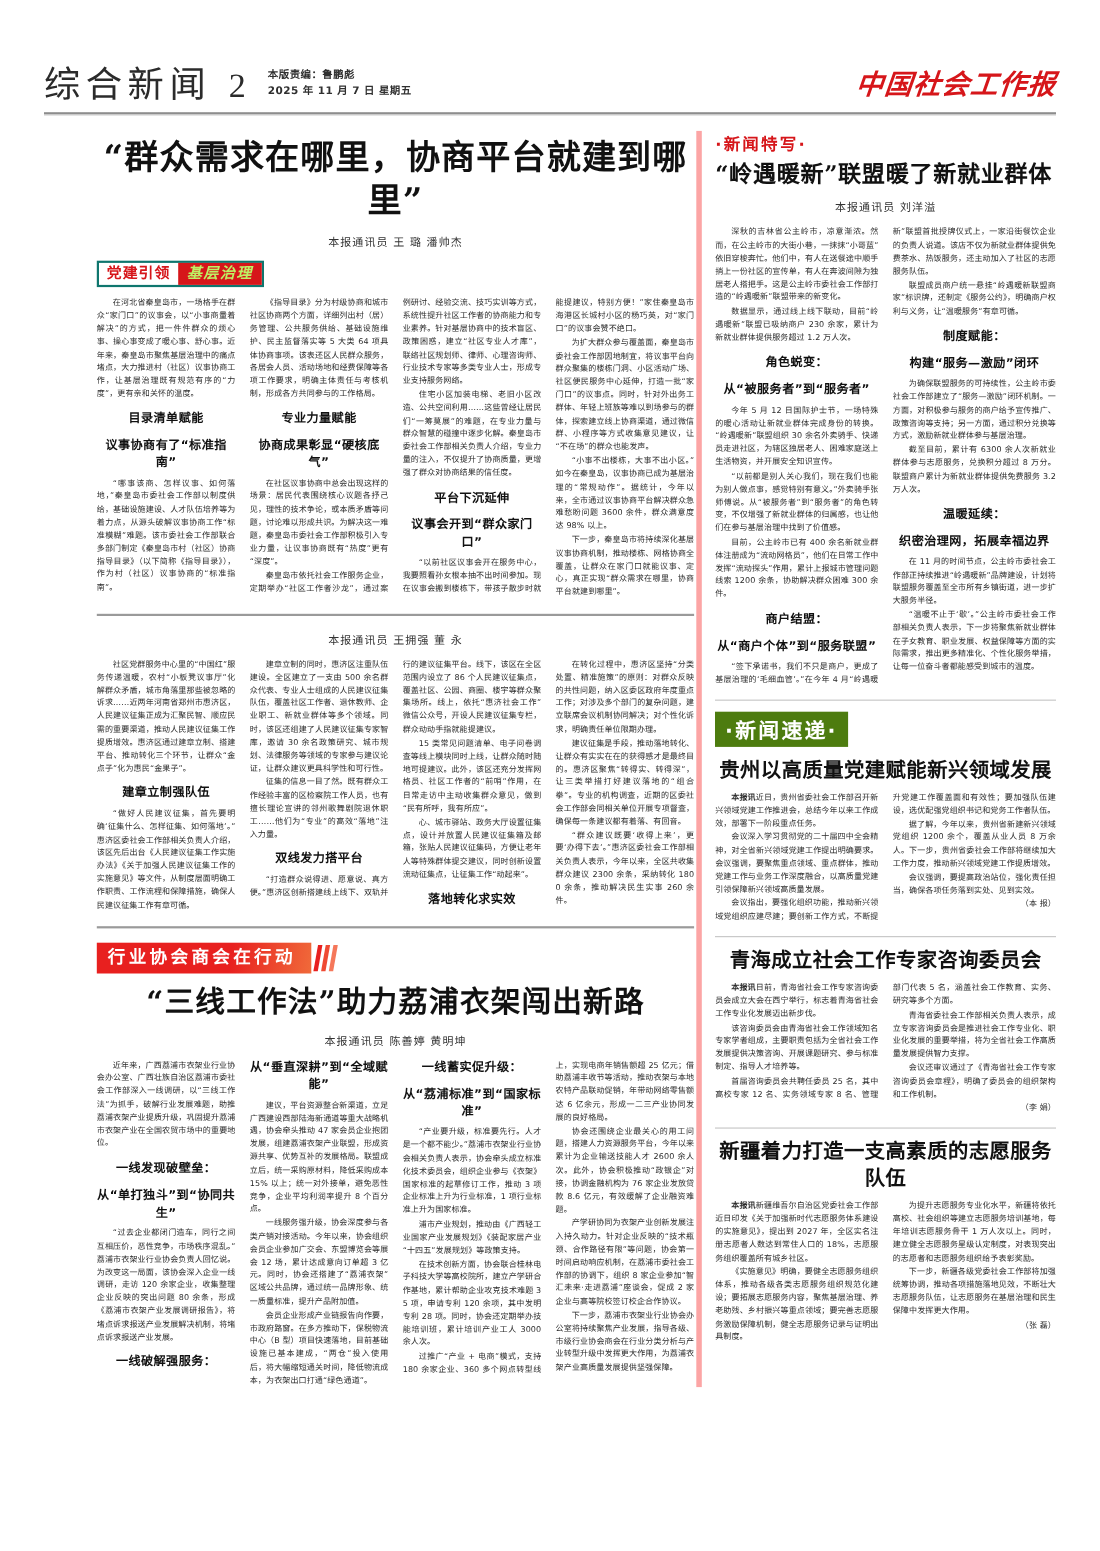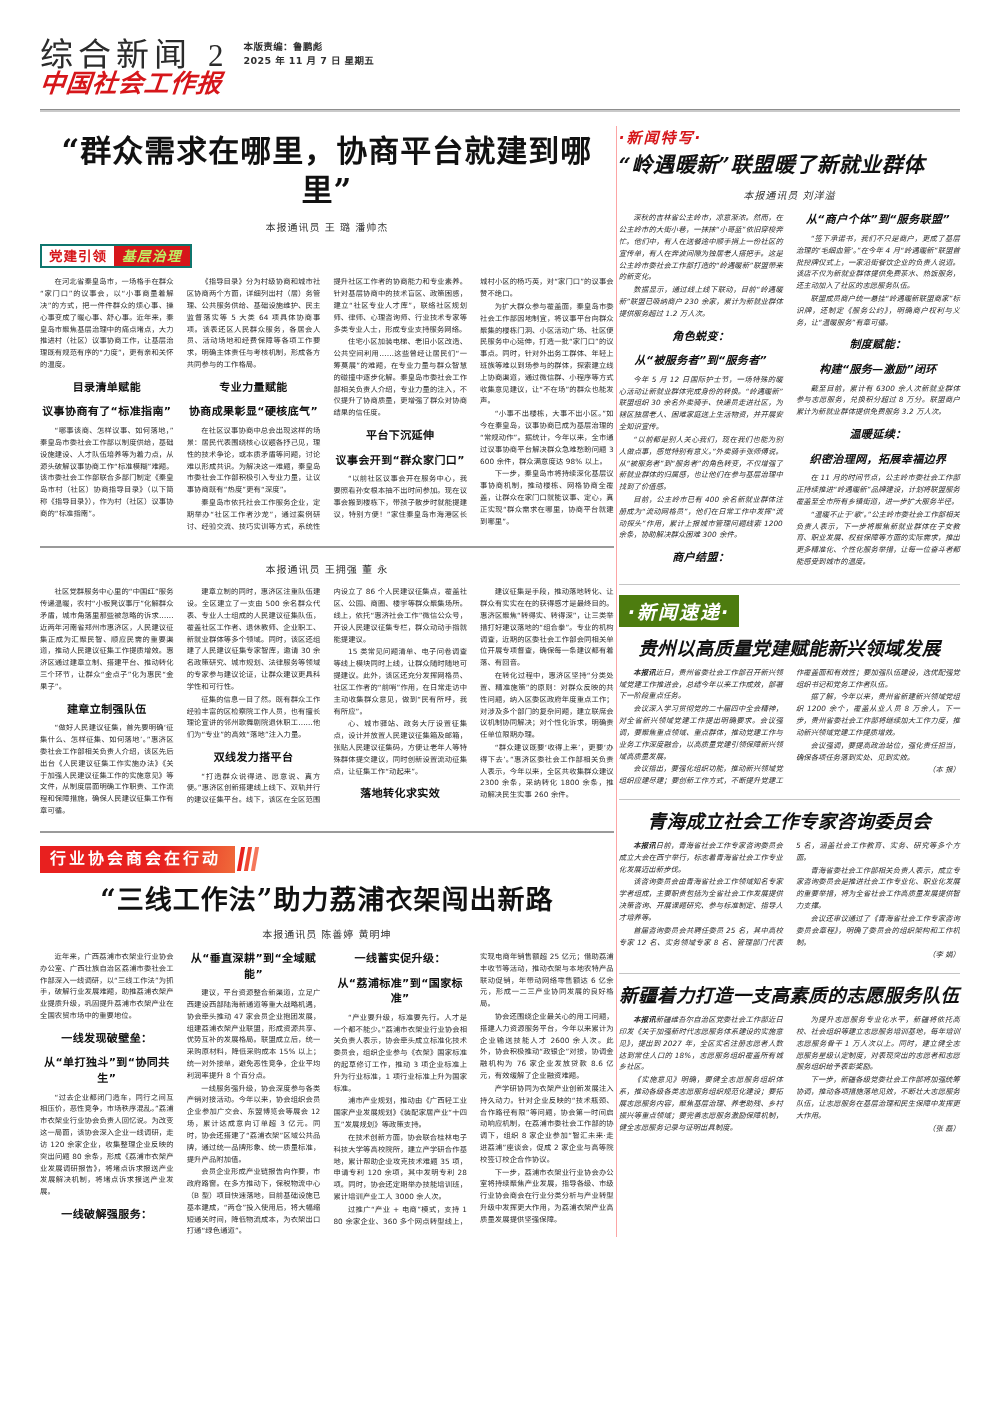--- a/index.html
+++ b/index.html
@@ -20,24 +20,24 @@
     width: 1000px;
     height: 1410px;
     padding: 0;
     box-sizing: border-box;
     position: relative;
   }
 
   
   .masthead {
     display: flex;
+    align-items: flex-end;
     justify-content: space-between;
-    padding: 38px 40px 0 40px;
+    padding: 60px 40px 0 40px;
     box-sizing: border-box;
-    flex-direction: column;
   }
   .masthead-left {
     display: flex;
     align-items: flex-end;
     gap: 14px;
   }
   .section-name {
     font-family: "DejaVu Sans", "Liberation Sans", sans-serif;
     font-size: 33px;
     font-weight: 400;
@@ -82,23 +82,23 @@
     background: linear-gradient(to bottom, #8d8d8d 0%, #8d8d8d 45%, #c9c9c9 46%, #c9c9c9 100%);
   }
 
   
   .content {
     display: flex;
     padding: 0 40px;
     box-sizing: border-box;
     margin-top: 14px;
   }
-  .col-left  { width: 575px; }
-  .col-right { width: 345px; padding-left: 2px; box-sizing: border-box;
-               border-left: 1px solid #fca5a5; margin-left: 2px; font-style: italic; }
+  .col-left  { width: 575px; margin-left: 48px; }
+  .col-right { width: 345px; padding-left: 12px; box-sizing: border-box;
+               border-left: 5px solid #fca5a5; margin-left: 2px; }
 
   
   .badge-outline {
     display: inline-flex;
     align-items: stretch;
     border: 2px solid #0f766e;
     padding: 0;
     margin-bottom: 8px;
   }
   .badge-outline .part-a {
@@ -324,22 +324,22 @@
           <p>社区党群服务中心里的“中国红”服务传递温暖，农村“小板凳议事厅”化解群众矛盾，城市角落里那些被忽略的诉求……近两年河南省郑州市惠济区，人民建议征集正成为汇聚民智、顺应民需的重要渠道，推动人民建议征集工作提质增效。惠济区通过建章立制、搭建平台、推动转化三个环节，让群众“金点子”化为惠民“金果子”。</p>
           <div class="sub">建章立制强队伍</div>
           <p>“做好人民建议征集，首先要明确‘征集什么、怎样征集、如何落地’。”惠济区委社会工作部相关负责人介绍，该区先后出台《人民建议征集工作实施办法》《关于加强人民建议征集工作的实施意见》等文件，从制度层面明确工作职责、工作流程和保障措施，确保人民建议征集工作有章可循。</p>
           <p>建章立制的同时，惠济区注重队伍建设。全区建立了一支由 500 余名群众代表、专业人士组成的人民建议征集队伍，覆盖社区工作者、退休教师、企业职工、新就业群体等多个领域。同时，该区还组建了人民建议征集专家智库，邀请 30 余名政策研究、城市规划、法律服务等领域的专家参与建议论证，让群众建议更具科学性和可行性。</p>
           <p>征集的信息一目了然。既有群众工作经验丰富的区检察院工作人员，也有擅长理论宣讲的邻州歌舞剧院退休职工……他们为“专业”的高效“落地”注入力量。</p>
           <div class="sub">双线发力搭平台</div>
           <p>“打造群众说得进、愿意说、真方便。”惠济区创新搭建线上线下、双轨并行的建议征集平台。线下，该区在全区范围内设立了 86 个人民建议征集点，覆盖社区、公园、商圈、楼宇等群众聚集场所。线上，依托“惠济社会工作”微信公众号，开设人民建议征集专栏，群众动动手指就能提建议。</p>
           <p>15 类常见问题清单、电子问卷调查等线上模块同时上线，让群众随时随地可提建议。此外，该区还充分发挥网格员、社区工作者的“前哨”作用，在日常走访中主动收集群众意见，做到“民有所呼，我有所应”。</p>
           <p>心、城市驿站、政务大厅设置征集点，设计并放置人民建议征集箱及邮箱，张贴人民建议征集码，方便让老年人等特殊群体提交建议，同时创新设置流动征集点，让征集工作“动起来”。</p>
           <div class="sub">落地转化求实效</div>
+          <p>在转化过程中，惠济区坚持“分类处置、精准施策”的原则：对群众反映的共性问题，纳入区委区政府年度重点工作；对涉及多个部门的复杂问题，建立联席会议机制协同解决；对个性化诉求，明确责任单位限期办理。</p>
           <p>建议征集是手段，推动落地转化、让群众有实实在在的获得感才是最终目的。惠济区聚焦“转得实、转得深”，让三类举措打好建议落地的“组合拳”。专业的机构调查，近期的区委社会工作部会同相关单位开展专项督查，确保每一条建议都有着落、有回音。</p>
-          <p>在转化过程中，惠济区坚持“分类处置、精准施策”的原则：对群众反映的共性问题，纳入区委区政府年度重点工作；对涉及多个部门的复杂问题，建立联席会议机制协同解决；对个性化诉求，明确责任单位限期办理。</p>
           <p>“群众建议既要‘收得上来’，更要‘办得下去’。”惠济区委社会工作部相关负责人表示，今年以来，全区共收集群众建议 2300 余条，采纳转化 1800 余条，推动解决民生实事 260 余件。</p>
         </div>
       </div>
 
       <div class="rule-med"></div>
 
       <div>
         <div class="badge-bar">
           <span class="bar-text">行业协会商会在行动</span>
           <span class="bar-stripes">
@@ -389,20 +389,21 @@
           <div class="sub">从“被服务者”到“服务者”</div>
           <p>今年 5 月 12 日国际护士节，一场特殊的暖心活动让新就业群体完成身份的转换。“岭遇暖新”联盟组织 30 余名外卖骑手、快递员走进社区，为辖区独居老人、困难家庭送上生活物资，并开展安全知识宣传。</p>
           <p>“以前都是别人关心我们，现在我们也能为别人做点事，感觉特别有意义。”外卖骑手张师傅说。从“被服务者”到“服务者”的角色转变，不仅增强了新就业群体的归属感，也让他们在参与基层治理中找到了价值感。</p>
           <p>目前，公主岭市已有 400 余名新就业群体注册成为“流动网格员”，他们在日常工作中发挥“流动探头”作用，累计上报城市管理问题线索 1200 余条，协助解决群众困难 300 余件。</p>
           <div class="sub">商户结盟：</div>
           <div class="sub">从“商户个体”到“服务联盟”</div>
           <p>“签下承诺书，我们不只是商户，更成了基层治理的‘毛细血管’。”在今年 4 月“岭遇暖新”联盟首批授牌仪式上，一家沿街餐饮企业的负责人说道。该店不仅为新就业群体提供免费茶水、热饭服务，还主动加入了社区的志愿服务队伍。</p>
           <p>联盟成员商户统一悬挂“岭遇暖新联盟商家”标识牌，还制定《服务公约》，明确商户权利与义务，让“温暖服务”有章可循。</p>
           <div class="sub">制度赋能：</div>
           <div class="sub">构建“服务—激励”闭环</div>
+          <p>为确保联盟服务的可持续性，公主岭市委社会工作部建立了“服务—激励”闭环机制。一方面，对积极参与服务的商户给予宣传推广、政策咨询等支持；另一方面，通过积分兑换等方式，激励新就业群体参与基层治理。</p>
           <p>截至目前，累计有 6300 余人次新就业群体参与志愿服务，兑换积分超过 8 万分。联盟商户累计为新就业群体提供免费服务 3.2 万人次。</p>
           <div class="sub">温暖延续：</div>
           <div class="sub">织密治理网，拓展幸福边界</div>
           <p>在 11 月的时间节点，公主岭市委社会工作部正持续推进“岭遇暖新”品牌建设，计划将联盟服务覆盖至全市所有乡镇街道，进一步扩大服务半径。</p>
           <p>“温暖不止于‘歇’。”公主岭市委社会工作部相关负责人表示，下一步将聚焦新就业群体在子女教育、职业发展、权益保障等方面的实际需求，推出更多精准化、个性化服务举措，让每一位奋斗者都能感受到城市的温度。</p>
         </div>
       </div>
 
       <div class="rule-brief"></div>
 

